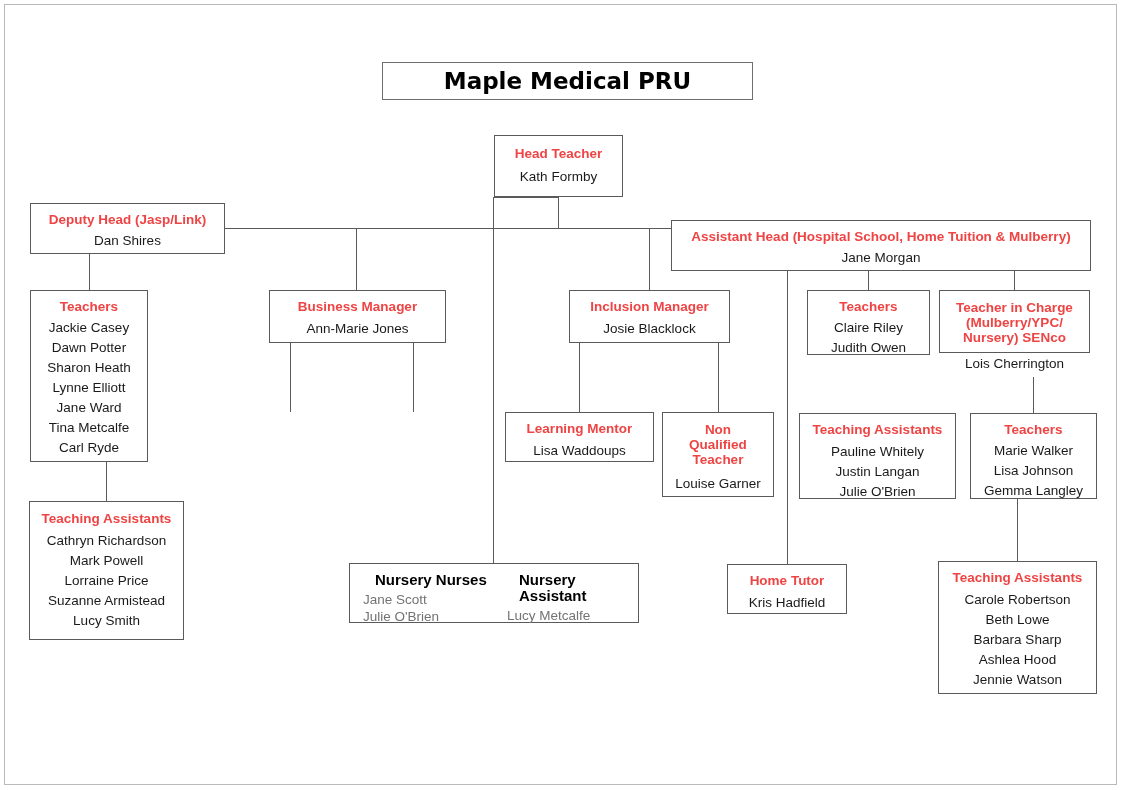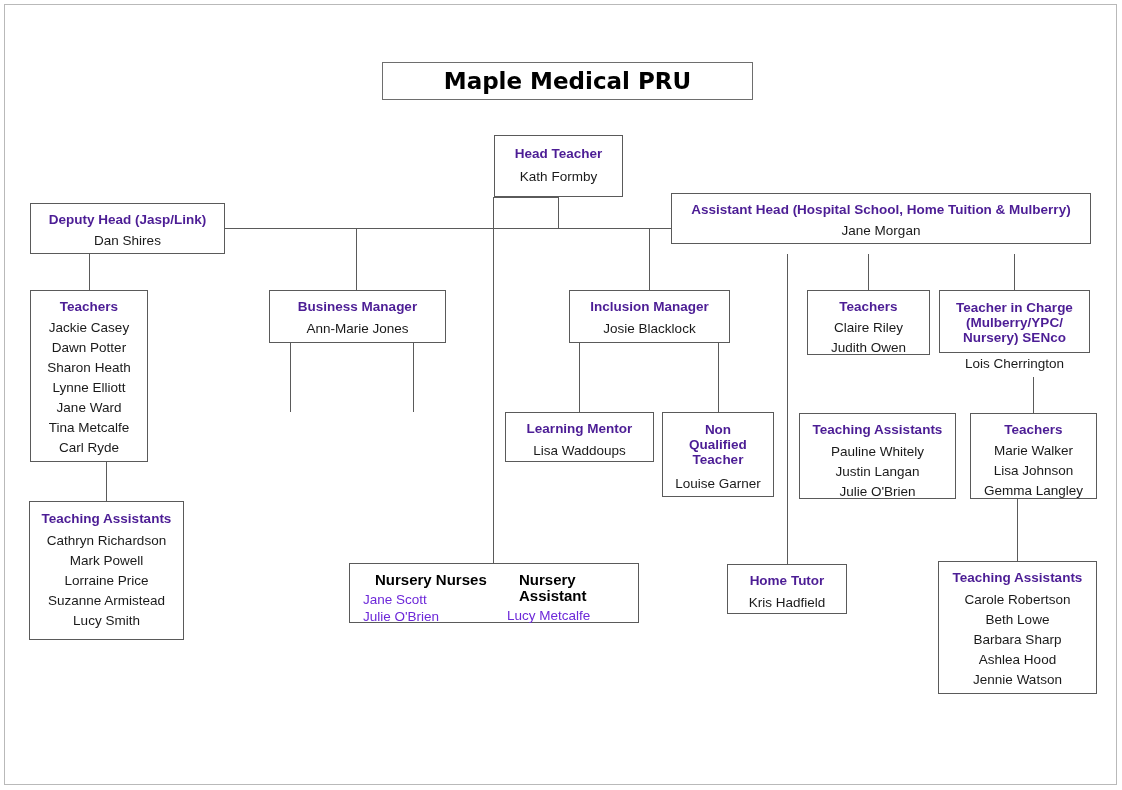--- a/index.html
+++ b/index.html
@@ -40,21 +40,21 @@
     border: 1px solid #5a5a5a;
     background: #ffffff;
     box-sizing: border-box;
     text-align: center;
     color: #000000;
   }
   .box .title {
     font-weight: bold;
     font-size: 13.5px;
     line-height: 15px;
-    color: #4c1d95;
+    color: #ef4444;
   }
   .box .person {
     font-size: 13.5px;
     line-height: 15px;
     color: #1a1a1a;
   }
 
   
   #title-box {
     position: absolute;
@@ -93,21 +93,21 @@
   }
   .twocol .col .title {
     font-weight: bold;
     font-size: 15px;
     line-height: 16px;
     padding-left: 12px;
   }
   .twocol .col .person {
     font-size: 13.5px;
     line-height: 17px;
-    color: #6d28d9;
+    color: #737373;
   }
 </style>
 </head>
 <body>
 
 <div id="page">
 
   <div id="page-frame"></div>
 
   <div id="title-box">
@@ -142,21 +142,21 @@
   <div class="box" style="left:494px; top:135px; width:129px; height:62px; padding-top:10px;">
     <div class="title">Head Teacher</div>
     <div class="person" style="margin-top:8px;">Kath Formby</div>
   </div>
 
   <div class="box" style="left:30px; top:203px; width:195px; height:51px; padding-top:8px;">
     <div class="title">Deputy Head (Jasp/Link)</div>
     <div class="person" style="margin-top:6px;">Dan Shires</div>
   </div>
 
-  <div class="box" style="left:671px; top:193px; width:420px; height:51px; padding-top:8px;">
+  <div class="box" style="left:671px; top:220px; width:420px; height:51px; padding-top:8px;">
     <div class="title">Assistant Head (Hospital School, Home Tuition &amp; Mulberry)</div>
     <div class="person" style="margin-top:6px;">Jane Morgan</div>
   </div>
 
   <div class="box" style="left:30px; top:290px; width:118px; height:172px; padding-top:8px;">
     <div class="title">Teachers</div>
     <div class="person" style="margin-top:6px;">Jackie Casey</div>
     <div class="person" style="margin-top:5px;">Dawn Potter</div>
     <div class="person" style="margin-top:5px;">Sharon Heath</div>
     <div class="person" style="margin-top:5px;">Lynne Elliott</div>

